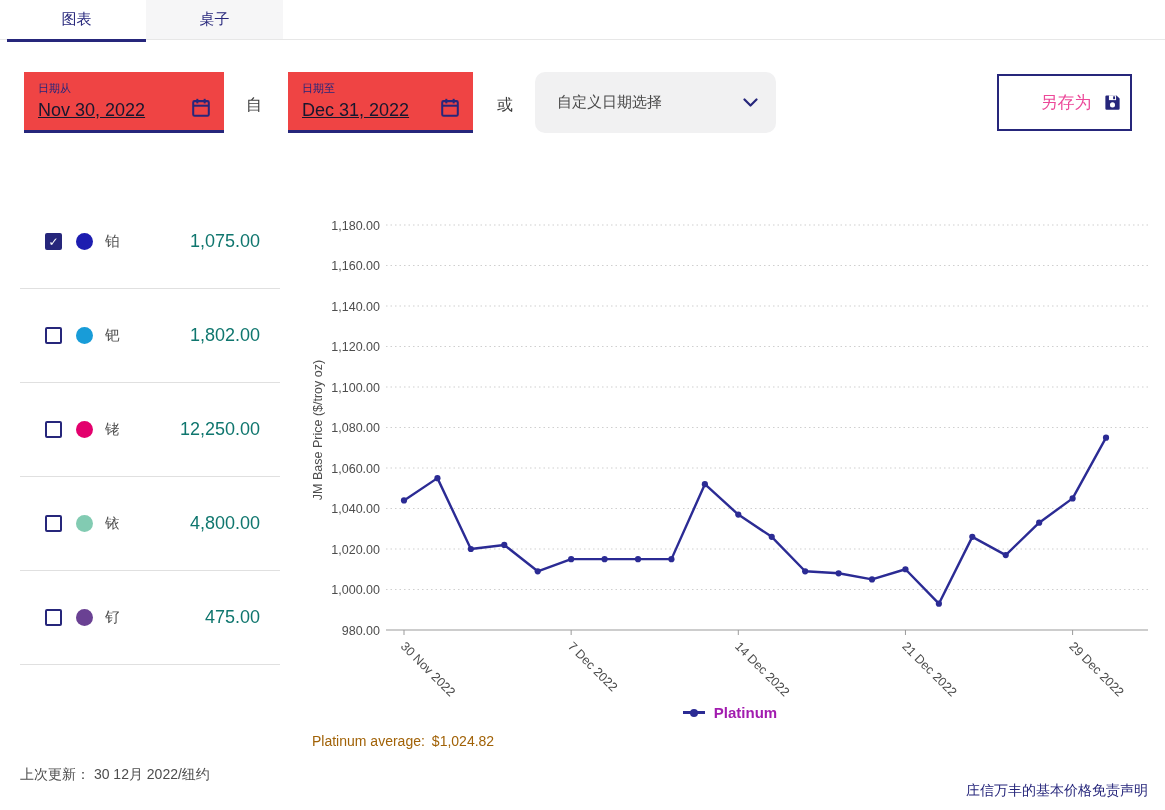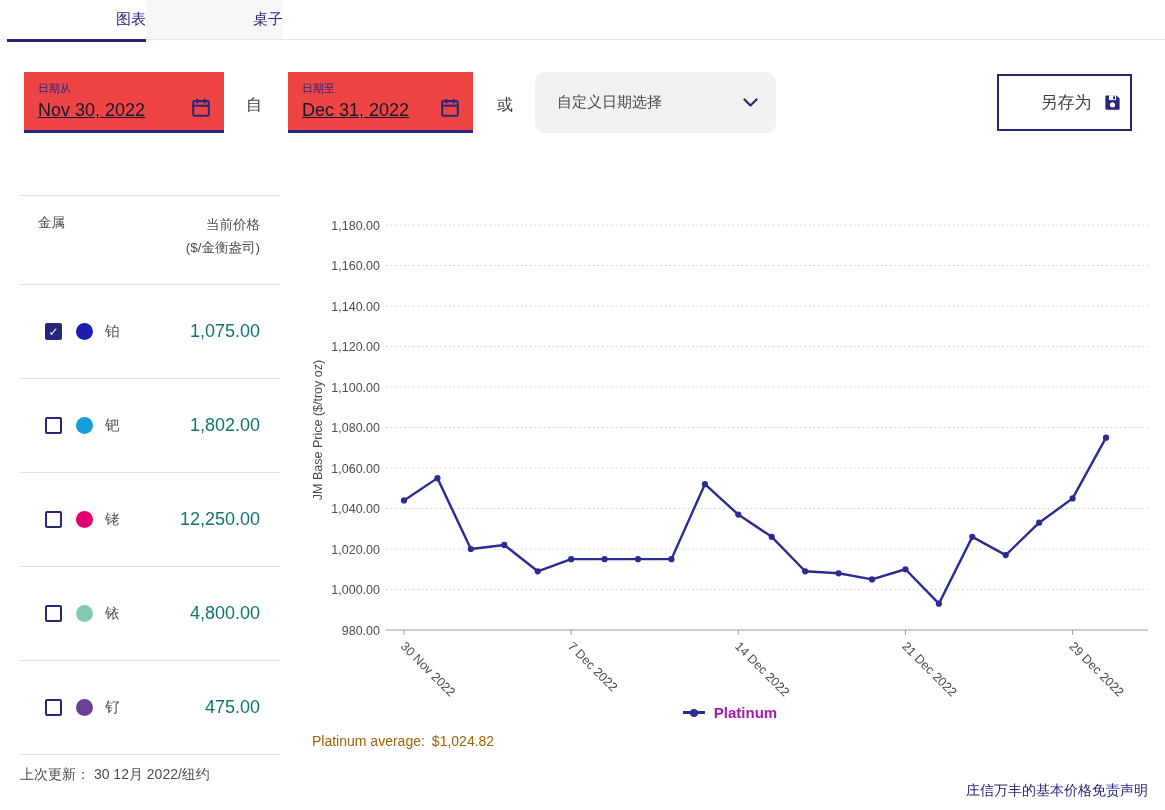--- a/index.html
+++ b/index.html
@@ -2,21 +2,21 @@
 <html><head>
 <meta charset="utf-8">
 <style>
   html,body{margin:0;padding:0;overflow:hidden;}
   body{
     width:1165px;height:810px;position:relative;background:#fff;
     font-family:"Liberation Sans","DejaVu Sans",sans-serif;color:#4d4d4d;
   }
   
   .tabs-line{position:absolute;left:0;top:39px;width:1165px;height:1px;background:#e7e7e7;}
-  .tab{position:absolute;top:0;height:39px;display:flex;align-items:center;justify-content:flex-end;
+  .tab{position:absolute;top:0;height:39px;display:flex;align-items:center;justify-content:center;
        font-size:15px;color:#26267b;cursor:pointer;box-sizing:border-box;}
   .tab-chart{left:7px;width:139px;background:#fff;border-bottom:3px solid #26267b;height:42px;}
   .tab-table{left:146px;width:137px;background:#f6f6f7;}
   
   .date-field{position:absolute;top:72px;height:61px;background:#ef4444;box-sizing:border-box;
               border-bottom:3px solid #26267b;padding:9px 14px;cursor:pointer;}
   .field-from{left:24px;width:200px;}
   .field-to{left:288px;width:185px;}
   .date-label{display:block;font-size:11px;color:#26267b;}
   .date-value{display:block;font-size:18px;color:#17172e;margin-top:4px;text-decoration:underline;}
@@ -24,21 +24,21 @@
   .connector{position:absolute;top:95px;font-size:16px;color:#3d3d3d;}
   .conn-from{left:246px;}
   .conn-or{left:497px;}
   .dropdown{position:absolute;left:535px;top:72px;width:241px;height:61px;background:#f1f1f2;
             display:flex;align-items:center;padding:0 18px 0 22px;box-sizing:border-box;cursor:pointer;border-radius:10px;}
   .dropdown-value{font-size:15px;color:#4a4a4a;}
   .chevron{margin-left:auto;display:flex;}
   .save-btn{position:absolute;left:997px;top:74px;width:135px;height:57px;border:2px solid #26267b;
             background:#fff;display:flex;align-items:center;justify-content:center;gap:11px;
             box-sizing:border-box;cursor:pointer;}
-  .save-label{font-size:17px;color:#404040;margin-left:33px;}
+  .save-label{font-size:17px;color:#ec4899;margin-left:33px;}
   
   .metals{position:absolute;left:20px;top:195px;width:260px;}
   .metals-header{border-top:1px solid #e0e0e0;border-bottom:1px solid #e0e0e0;height:90px;
                  display:flex;justify-content:space-between;box-sizing:border-box;padding:18px 20px 0 18px;}
   .col-metal{font-size:13.5px;color:#4d4d4d;}
   .col-price{font-size:13.5px;color:#4d4d4d;text-align:right;line-height:1.7;}
   .metal-row{height:94px;border-bottom:1px solid #e0e0e0;display:flex;align-items:center;
              padding:0 20px 0 25px;box-sizing:border-box;}
   .checkbox{width:17px;height:17px;border:2px solid #26267b;border-radius:2px;box-sizing:border-box;
             margin-right:14px;cursor:pointer;display:flex;align-items:center;justify-content:center;
@@ -113,27 +113,20 @@
     <svg width="19" height="19" viewBox="0 0 24 24">
       <path d="M3 4.5 A1.5 1.5 0 0 1 4.5 3 H17 L21 7 V19.5 A1.5 1.5 0 0 1 19.5 21 H4.5 A1.5 1.5 0 0 1 3 19.5 Z" fill="#26267b"></path>
       <rect x="7.5" y="3" width="9" height="6" fill="#fff"></rect>
       <rect x="12.8" y="4.2" width="2.4" height="3.6" fill="#26267b"></rect>
       <circle cx="12" cy="15" r="3.2" fill="#fff"></circle>
     </svg>
   </span>
 </div>
 
 <div class="metals">
-  <div class="metals-header">
-    <span class="col-metal">金属</span>
-    <span class="col-price">
-      <span>当前价格</span><br>
-      <span>($/金衡盎司)</span>
-    </span>
-  </div>
   <div>
       <div class="metal-row">
         <span class="checkbox checked">✓</span>
         <span class="dot" style="background: rgb(29, 29, 176);"></span>
         <span class="metal-name">铂</span>
         <span class="metal-price">1,075.00</span>
       </div>
       <div class="metal-row">
         <span class="checkbox"></span>
         <span class="dot" style="background: rgb(24, 156, 216);"></span>

